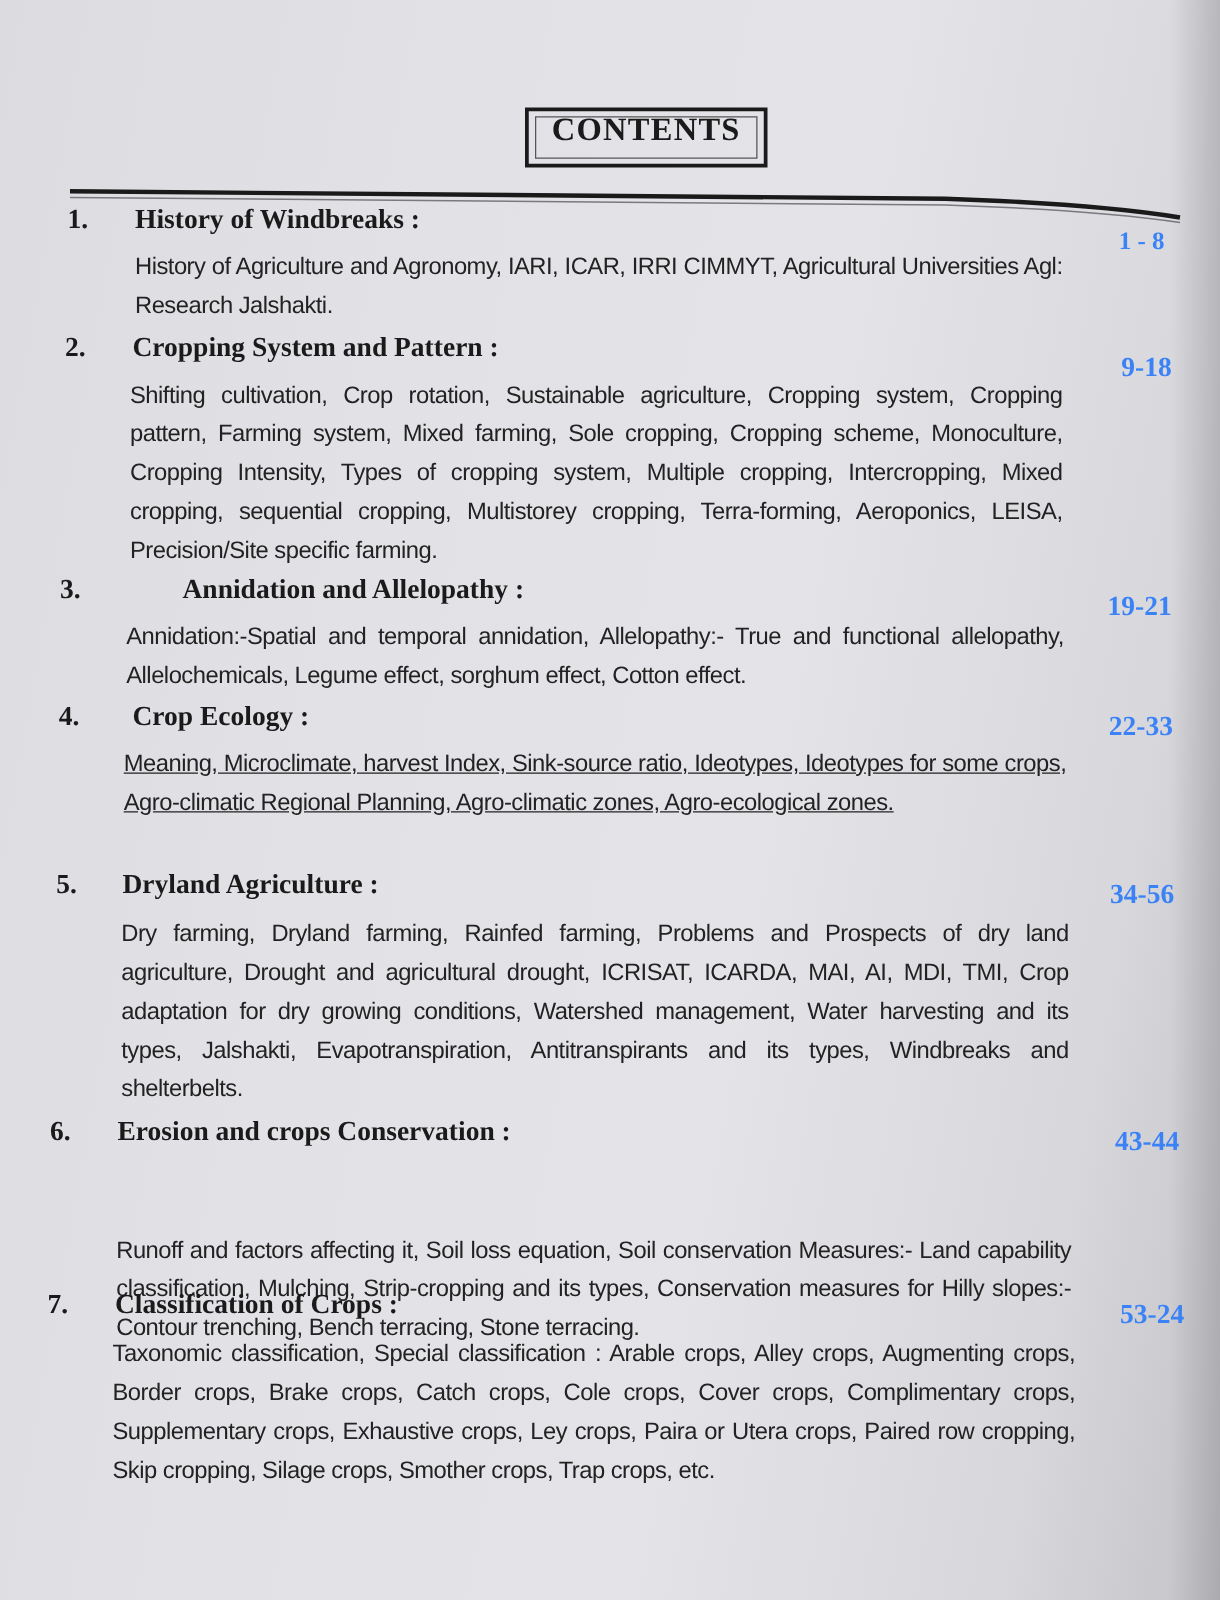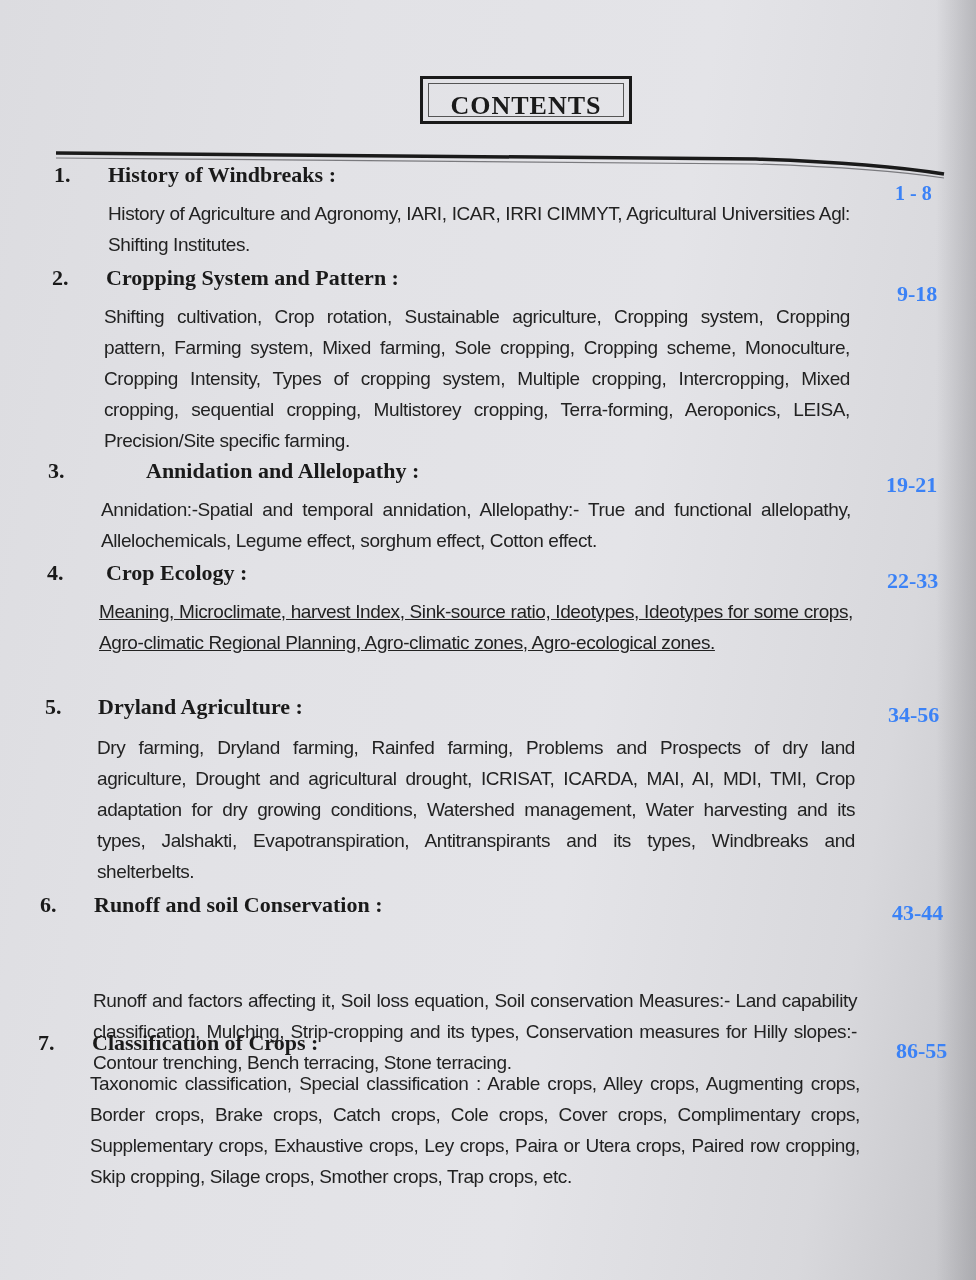--- a/index.html
+++ b/index.html
@@ -19,27 +19,27 @@
       position: absolute;
       right: 0;
       top: 0;
       width: 40px;
       height: 1280px;
       background: linear-gradient(90deg, rgba(160,160,165,0) 0%, rgba(140,140,145,0.45) 100%);
     }
     .header-box {
       position: absolute;
       left: 420px;
-      top: 76px;
-      width: 212px;
+      top: 86px;
+      width: 194px;
       height: 48px;
       border: 3px solid #1a1a1a;
       box-sizing: border-box;
       display: flex;
-      align-items: flex-end;
+      align-items: flex-start;
       justify-content: center;
     }
     .header-inner {
       position: absolute;
       left: 5px;
       top: 4px;
       right: 5px;
       bottom: 4px;
       border: 1px solid #555;
     }
@@ -109,21 +109,21 @@
 
 <svg class="rule" viewBox="0 0 890 28" width="890" height="28">
   <path d="M0 3 L700 9 Q820 13 888 24" stroke="#1a1a1a" stroke-width="3.5" fill="none"></path>
   <path d="M0 8 L700 14 Q820 18 888 28" stroke="#7a7a7e" stroke-width="1.2" fill="none"></path>
 </svg>
 
 <div class="entry" style="top:160px;">
   <span class="entry-num" style="left:54px;top:2px;">1.</span>
   <span class="entry-title" style="left:108px;top:2px;">History of Windbreaks :</span>
   <span class="entry-pages" style="left:895px;top:22px;font-size:20px;">1 - 8</span>
-  <div class="entry-desc" style="left:108px;top:38px;width:742px;">History of Agriculture and Agronomy, IARI, ICAR, IRRI CIMMYT, Agricultural Universities Agl: Shifting Institutes.</div>
+  <div class="entry-desc" style="left:108px;top:38px;width:742px;">History of Agriculture and Agronomy, IARI, ICAR, IRRI CIMMYT, Agricultural Universities Agl: Research Jalshakti.</div>
 </div>
 
 <div class="entry" style="top:263px;">
   <span class="entry-num" style="left:52px;top:2px;">2.</span>
   <span class="entry-title" style="left:106px;top:2px;">Cropping System and Pattern :</span>
   <span class="entry-pages" style="left:897px;top:18px;">9-18</span>
   <div class="entry-desc" style="left:104px;top:38px;width:746px;">Shifting cultivation, Crop rotation, Sustainable agriculture, Cropping system, Cropping pattern, Farming system, Mixed farming, Sole cropping, Cropping scheme, Monoculture, Cropping Intensity, Types of cropping system, Multiple cropping, Intercropping, Mixed cropping, sequential cropping, Multistorey cropping, Terra-forming, Aeroponics, LEISA, Precision/Site specific farming.</div>
 </div>
 
 <div class="entry" style="top:456px;">
@@ -142,23 +142,23 @@
 
 <div class="entry" style="top:692px;">
   <span class="entry-num" style="left:45px;top:2px;">5.</span>
   <span class="entry-title" style="left:98px;top:2px;">Dryland Agriculture :</span>
   <span class="entry-pages" style="left:888px;top:10px;">34-56</span>
   <div class="entry-desc" style="left:97px;top:40px;width:758px;">Dry farming, Dryland farming, Rainfed farming, Problems and Prospects of dry land agriculture, Drought and agricultural drought, ICRISAT, ICARDA, MAI, AI, MDI, TMI, Crop adaptation for dry growing conditions, Watershed management, Water harvesting and its types, Jalshakti, Evapotranspiration, Antitranspirants and its types, Windbreaks and shelterbelts.</div>
 </div>
 
 <div class="entry" style="top:890px;">
   <span class="entry-num" style="left:40px;top:2px;">6.</span>
-  <span class="entry-title" style="left:94px;top:2px;">Runoff and soil Conservation :</span>
+  <span class="entry-title" style="left:94px;top:2px;">Erosion and crops Conservation :</span>
   <span class="entry-pages" style="left:892px;top:10px;">43-44</span>
   <div class="entry-desc" style="left:93px;top:48px;width:764px;margin-top:47px;">Runoff and factors affecting it, Soil loss equation, Soil conservation Measures:- Land capability classification, Mulching, Strip-cropping and its types, Conservation measures for Hilly slopes:- Contour trenching, Bench terracing, Stone terracing.</div>
 </div>
 
 <div class="entry" style="top:1028px;">
   <span class="entry-num" style="left:38px;top:2px;">7.</span>
   <span class="entry-title" style="left:92px;top:2px;">Classification of Crops :</span>
-  <span class="entry-pages" style="left:896px;top:10px;">86-55</span>
+  <span class="entry-pages" style="left:896px;top:10px;">53-24</span>
   <div class="entry-desc" style="left:90px;top:40px;width:770px;">Taxonomic classification, Special classification : Arable crops, Alley crops, Augmenting crops, Border crops, Brake crops, Catch crops, Cole crops, Cover crops, Complimentary crops, Supplementary crops, Exhaustive crops, Ley crops, Paira or Utera crops, Paired row cropping, Skip cropping, Silage crops, Smother crops, Trap crops, etc.</div>
 </div>
 
 </body></html>

